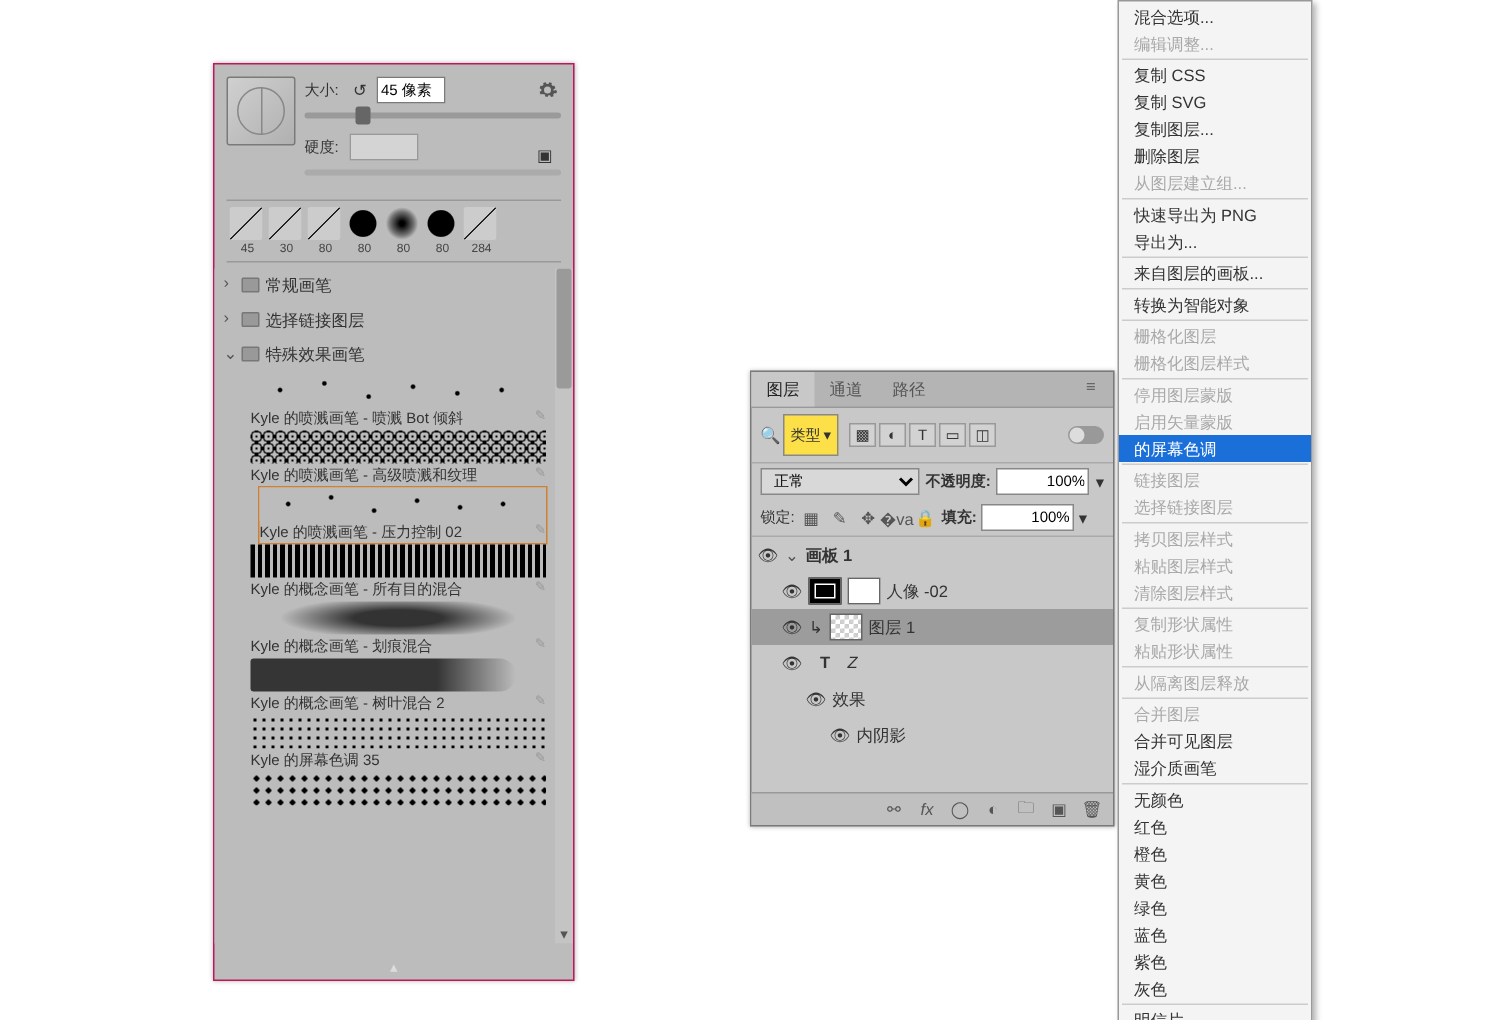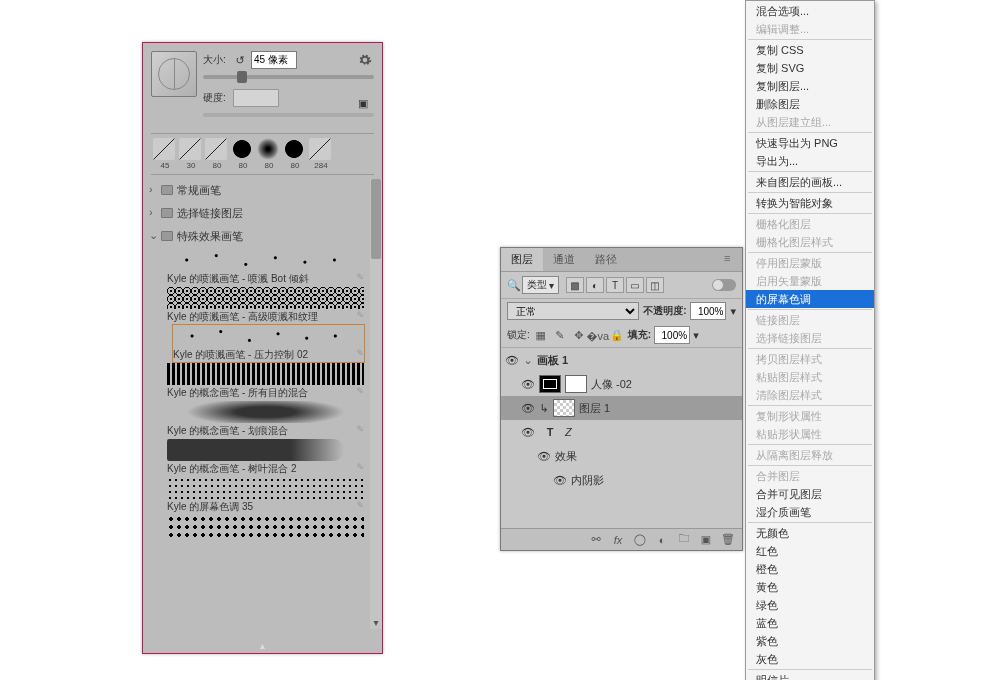--- a/index.html
+++ b/index.html
@@ -107,31 +107,31 @@
     background: #c8c8c8; border: 1px solid #7a7a7a; box-shadow: 0 0 3px rgba(0,0,0,.3);
   }
   .panel-tabs { display:flex; background:#b4b4b4; border-bottom:1px solid #999; }
   .panel-tab { padding: 4px 10px; font-size: 11px; color:#555; }
   .panel-tab.active { background:#c8c8c8; color:#222; }
   .panel-menu { position:absolute; right:4px; top:4px; width:14px; height:14px; color:#666; }
 
   .filter-row { display:flex; align-items:center; gap:3px; padding: 4px 6px; border-bottom:1px solid #aaa;}
   .filter-search { width:12px; height:12px; }
   .filter-select {
-    height:18px; font-size:10px; background:#e5e5e5; border:1px solid #888; padding:0 4px; display:flex; align-items:center; gap:2px;
+    height:28px; font-size:10px; background:#fde047; border:1px solid #888; padding:0 4px; display:flex; align-items:center; gap:2px;
   }
   .filter-icons { display:flex; gap:2px; margin-left:4px; }
   .filter-icon { width:18px; height:16px; border:1px solid #999; display:inline-flex; align-items:center; justify-content:center; font-size:10px; background:#d2d2d2;}
   .filter-toggle { width: 24px; height:12px; background:#999; border-radius:6px; position:relative; margin-left:auto;}
   .filter-toggle::after{content:"";position:absolute;left:1px;top:1px;width:10px;height:10px;background:#ddd;border-radius:50%;}
 
   .blend-row { display:flex; align-items:center; gap:4px; padding: 3px 6px; }
   .blend-select { flex:1; height:18px; background:#d8d8d8; border:1px solid #888; font-size:10px; padding:0 4px;}
   .opa-label { font-size:10px;font-weight:bold; }
-  .opa-input { width:36px; height:18px; background:#fff; border:1px solid #888; font-size:10px; text-align:right; padding-right:2px;}
+  .opa-input { width:62px; height:18px; background:#fff; border:1px solid #888; font-size:10px; text-align:right; padding-right:2px;}
   .lock-row { display:flex; align-items:center; gap:3px; padding: 3px 6px; border-bottom:1px solid #aaa;}
   .lock-label { font-size:10px; }
   .lock-icon { width:16px; height:14px; display:inline-flex; align-items:center; justify-content:center; font-size:11px; color:#555;}
 
   .layer-tree { overflow:auto; }
   .layer-row { display:flex; align-items:center; padding: 2px 4px; gap:4px; font-size:11px; min-height:24px;}
   .layer-row.selected { background:#9c9c9c; }
   .eye { width:14px; height:14px; display:inline-flex; align-items:center; justify-content:center; }
   .toggle-tri { width:10px; text-align:center; color:#555; }
   .layer-thumb { width:22px; height:18px; background:#fff; border:1px solid #666; display:inline-block;}

